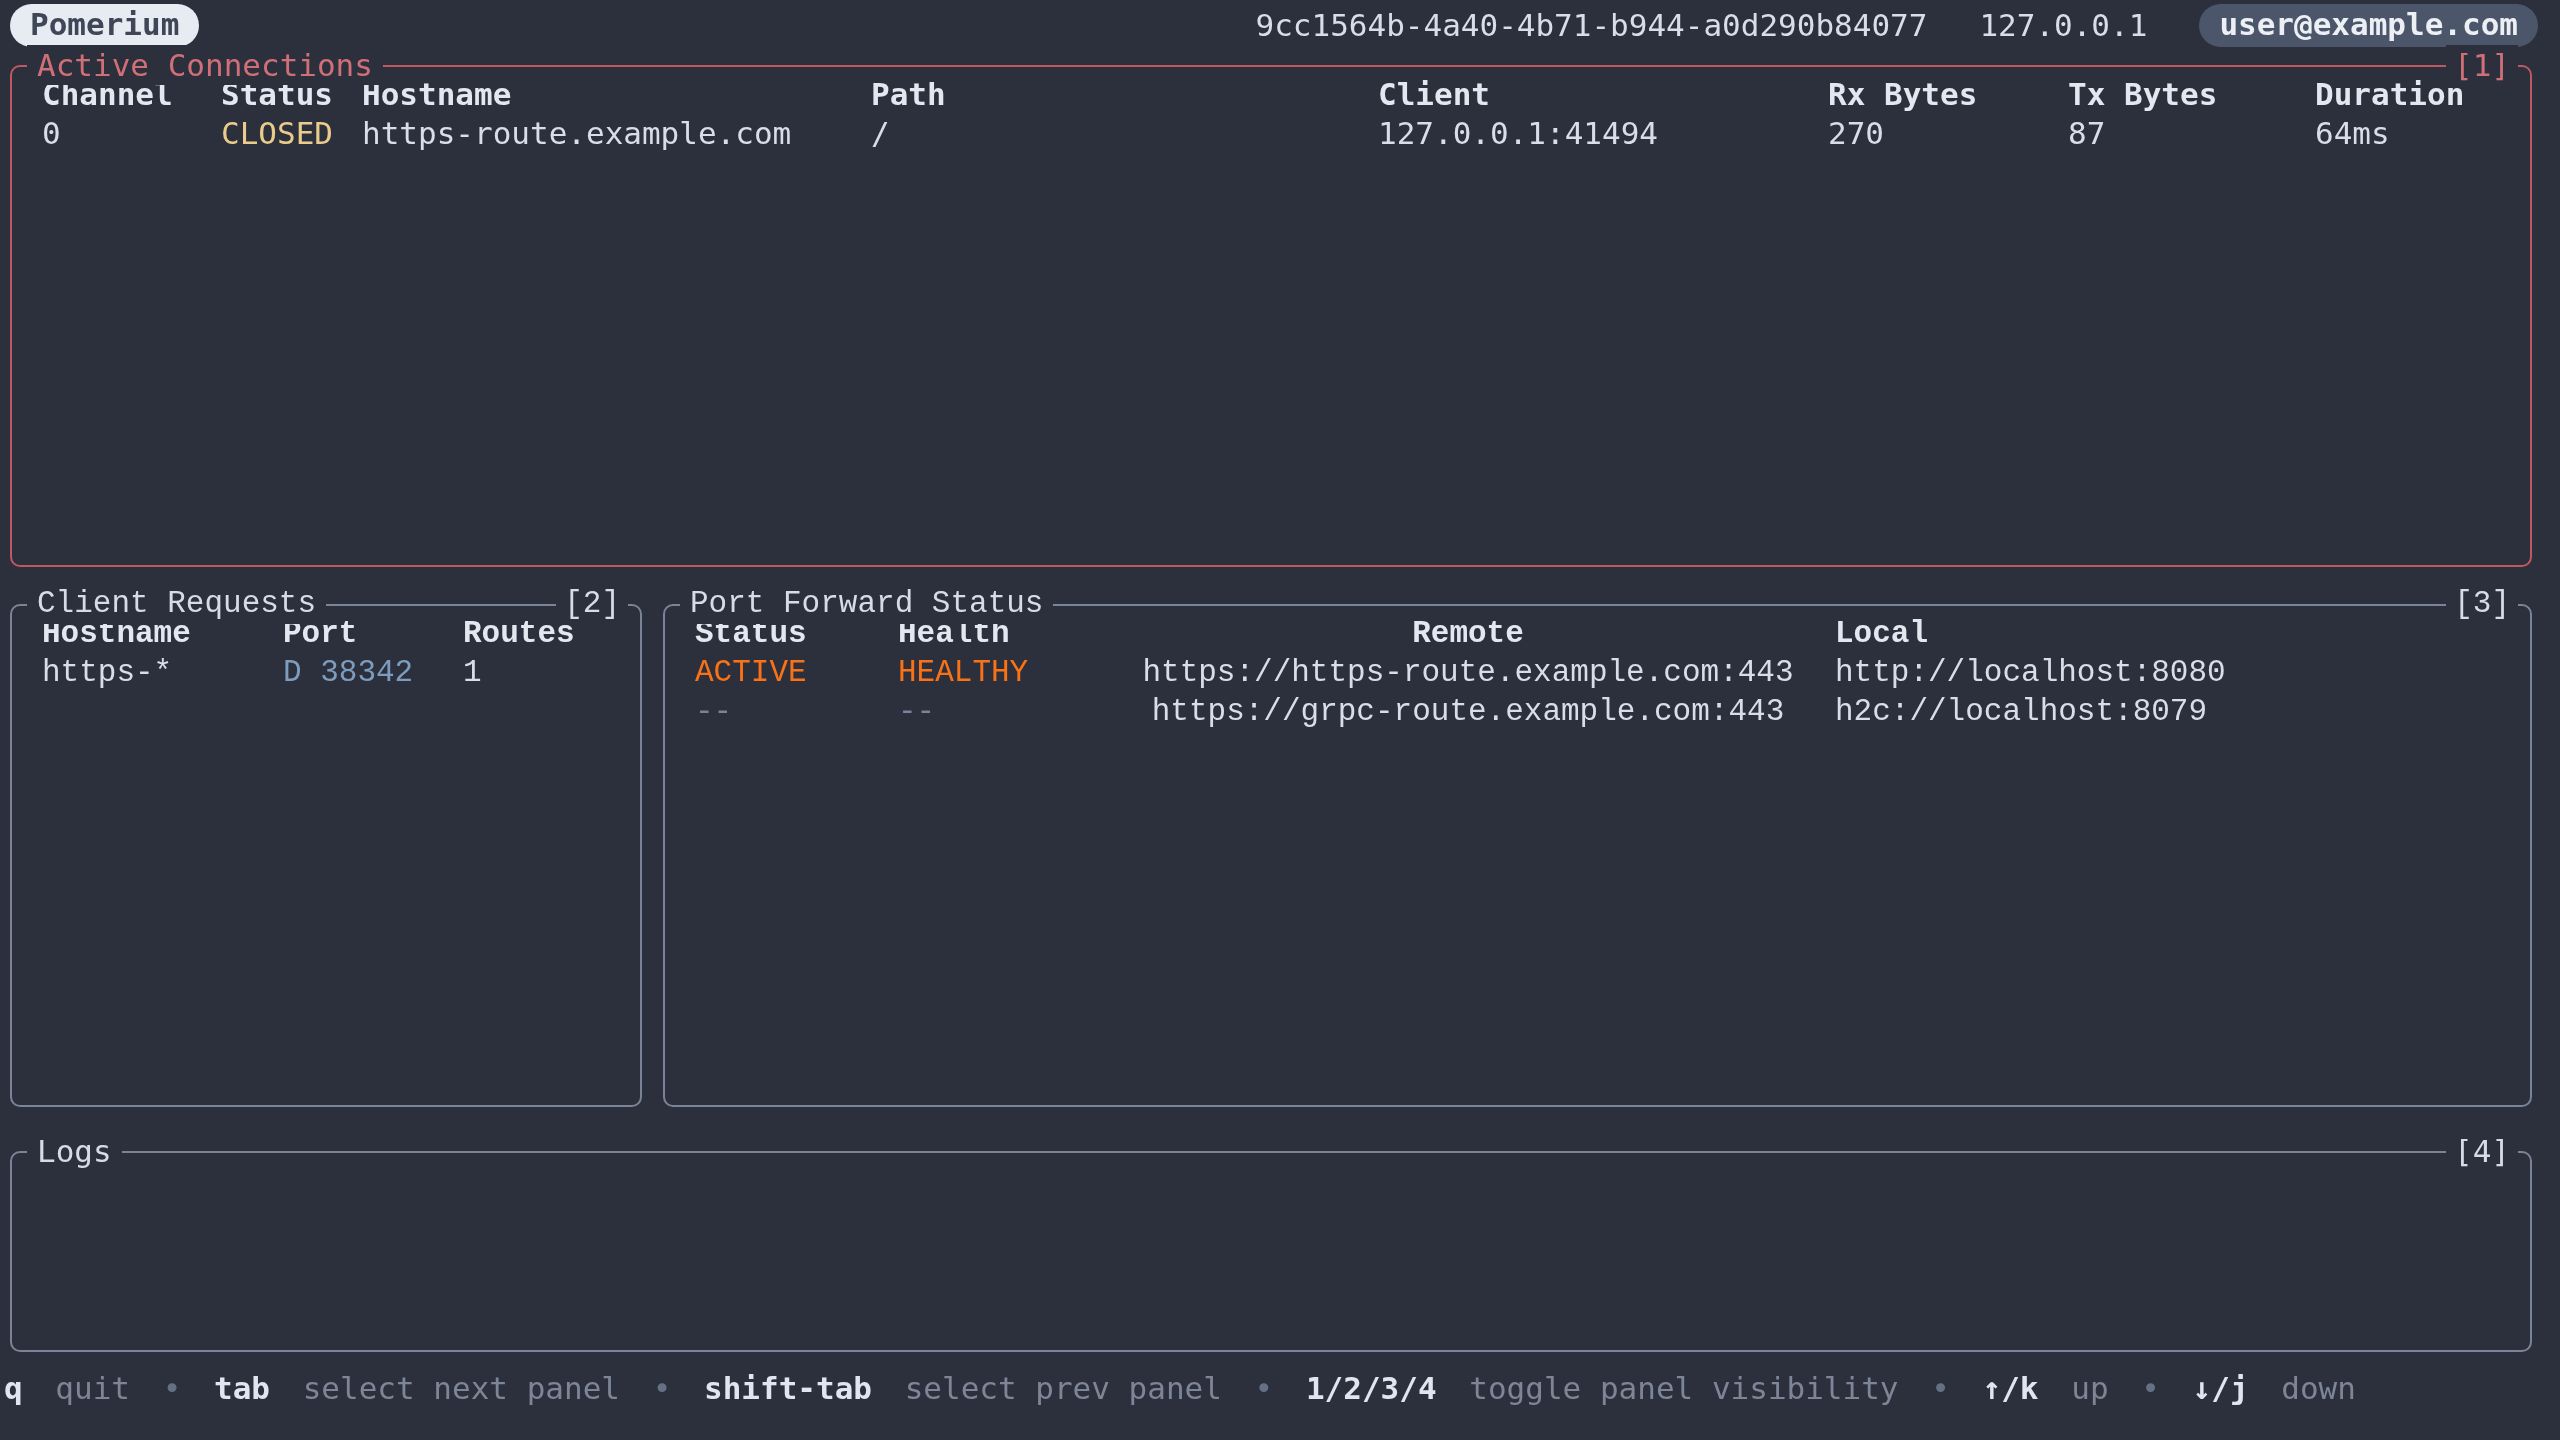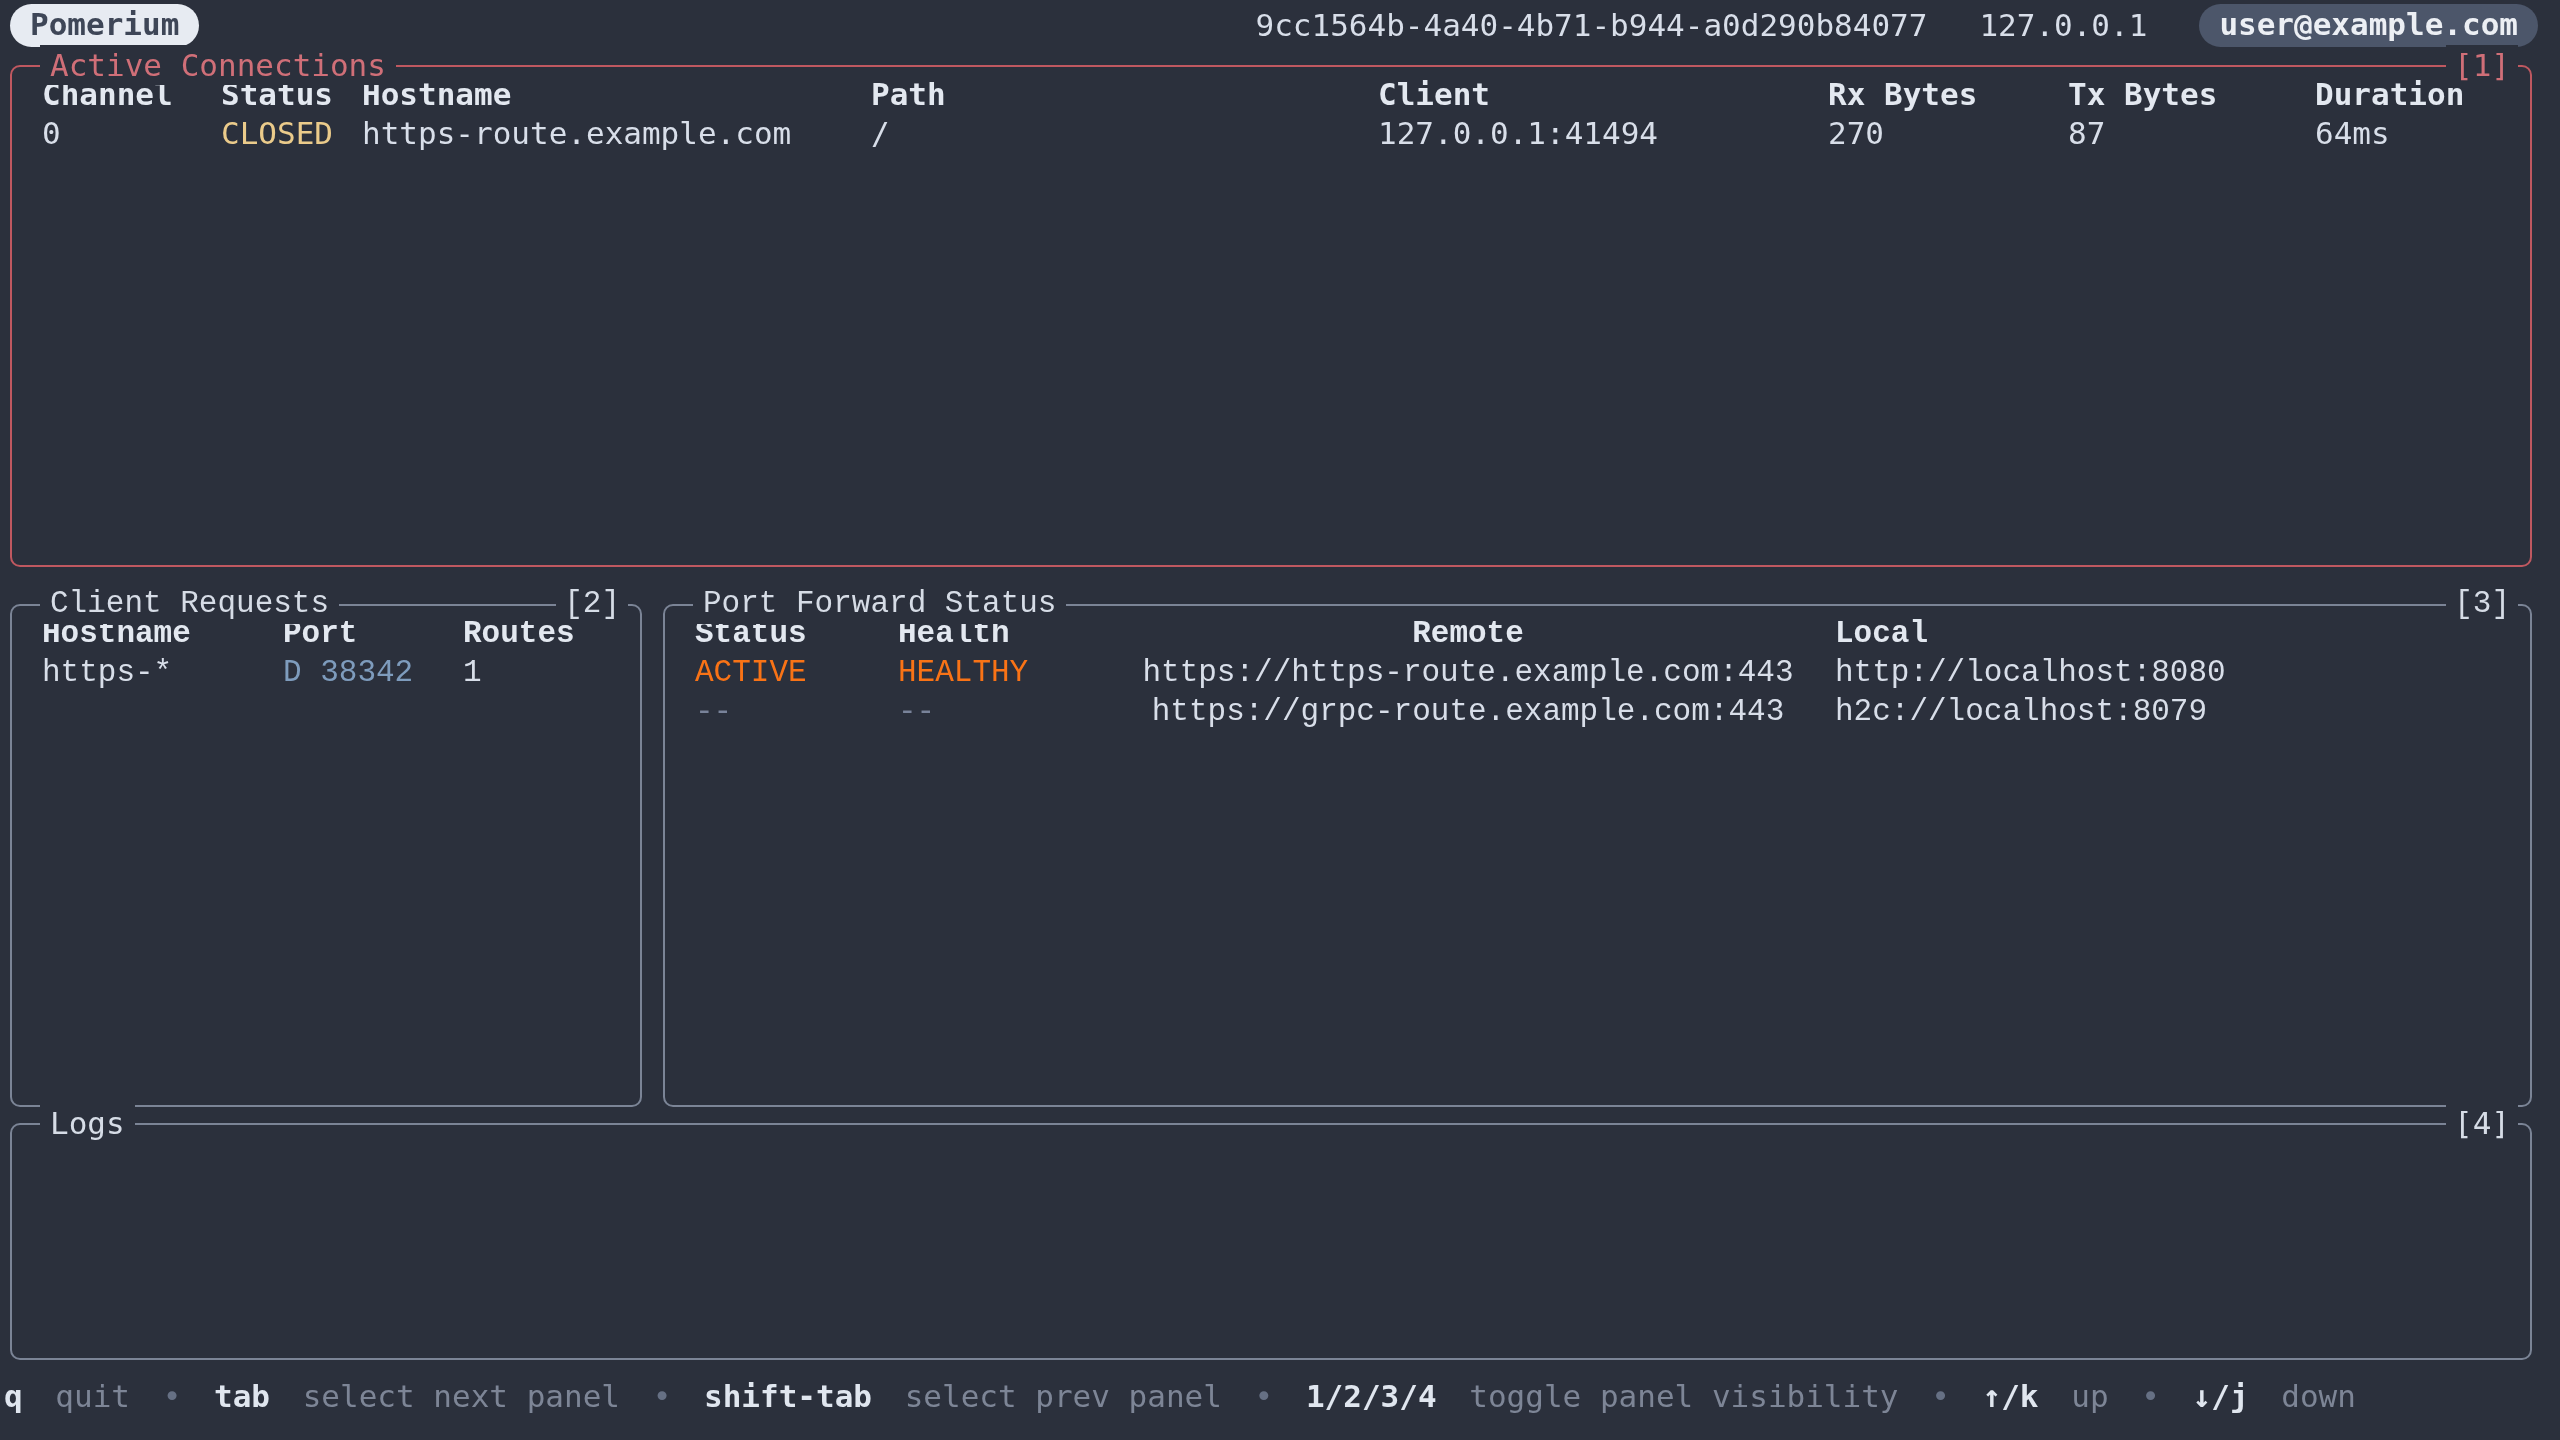--- a/index.html
+++ b/index.html
@@ -29,21 +29,21 @@
   
   .panel {
     position: relative;
     border: 2px solid #7b8496;
     border-radius: 10px;
     margin: 0 28px 0 10px;
     background: #2b303c;
   }
   .panel.selected { border-color: #bf5860; }
   .panel-title {
-    position: absolute; top: -22px; left: 28px;
+    position: absolute; top: -22px; left: 15px;
     padding: 0 10px; background: #2b303c;
     color: #d6dce6; line-height: 40px; white-space: nowrap;
   }
   .panel.selected .panel-title { color: #d06f78; }
   .panel-index {
     position: absolute; top: -22px; right: 12px;
     padding: 0 8px; background: #2b303c;
     color: #d6dce6; line-height: 40px;
   }
   .panel.selected .panel-index { color: #d06f78; }
@@ -66,21 +66,21 @@
 
   .status-closed { color: #ebcb8b; }
   .status-active, .status-healthy { color: #f97316; }
   .dim { color: #79839a; }
   .port-dynamic { color: #7e9cbd; }
 
   .panel-1 { margin-top: 17px; height: 502px; }
   .mid-row { display: flex; gap: 21px; margin: 37px 28px 0 10px; font-family: Liberation Mono, monospace; }
   .panel-2 { width: 632px; height: 503px; margin: 0; }
   .panel-3 { flex: 1; height: 503px; margin: 0; }
-  .panel-4 { margin-top: 16px; height: 237px; }
+  .panel-4 { margin-top: 44px; height: 201px; }
 
   
   .footer {
     margin-top: 16px; padding-left: 4px;
     line-height: 40px; color: #7d8596; white-space: nowrap;
   }
   .footer .key { color: #e0e6ef; font-weight: bold; }
   .footer .sep { color: #667084; margin: 0 14px; }
   .footer .desc { color: #7d8596; margin-left: 14px; }
 </style>

